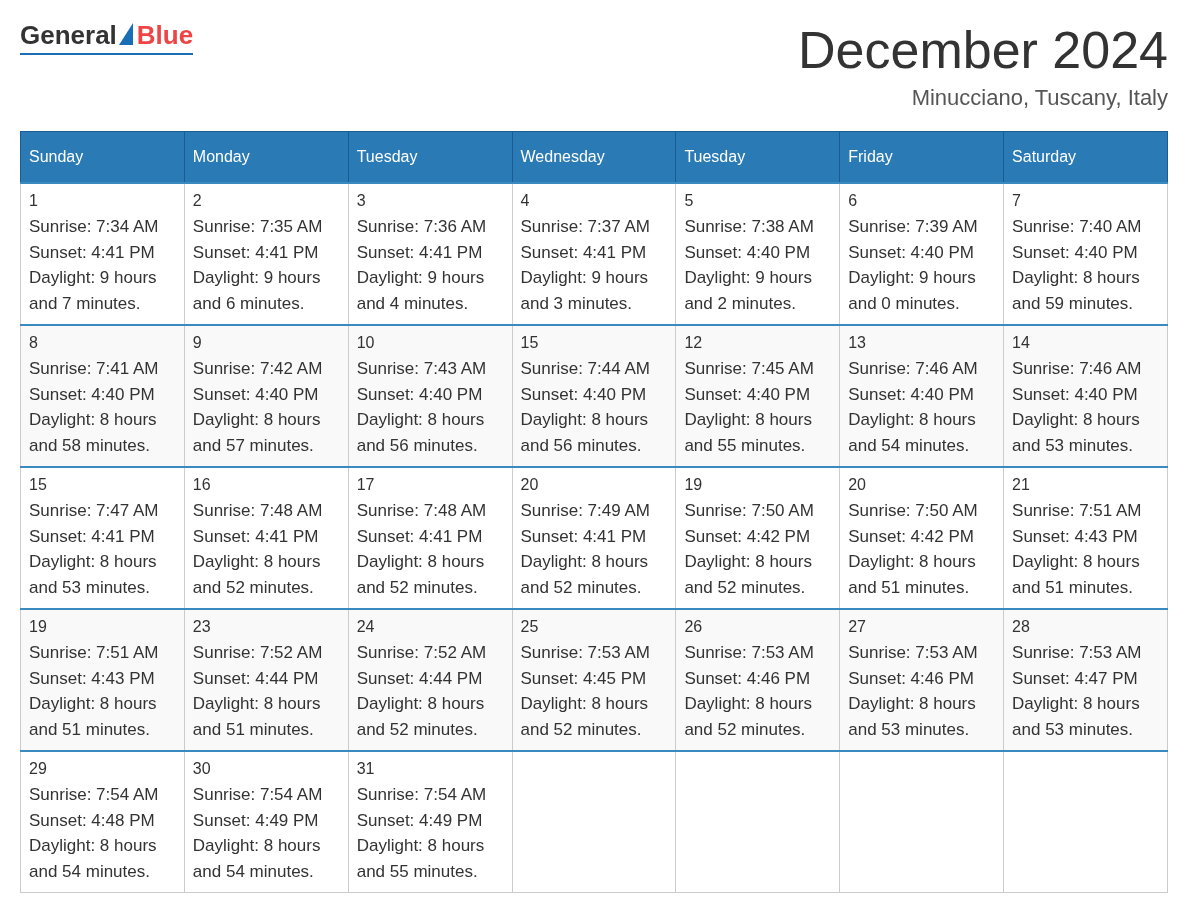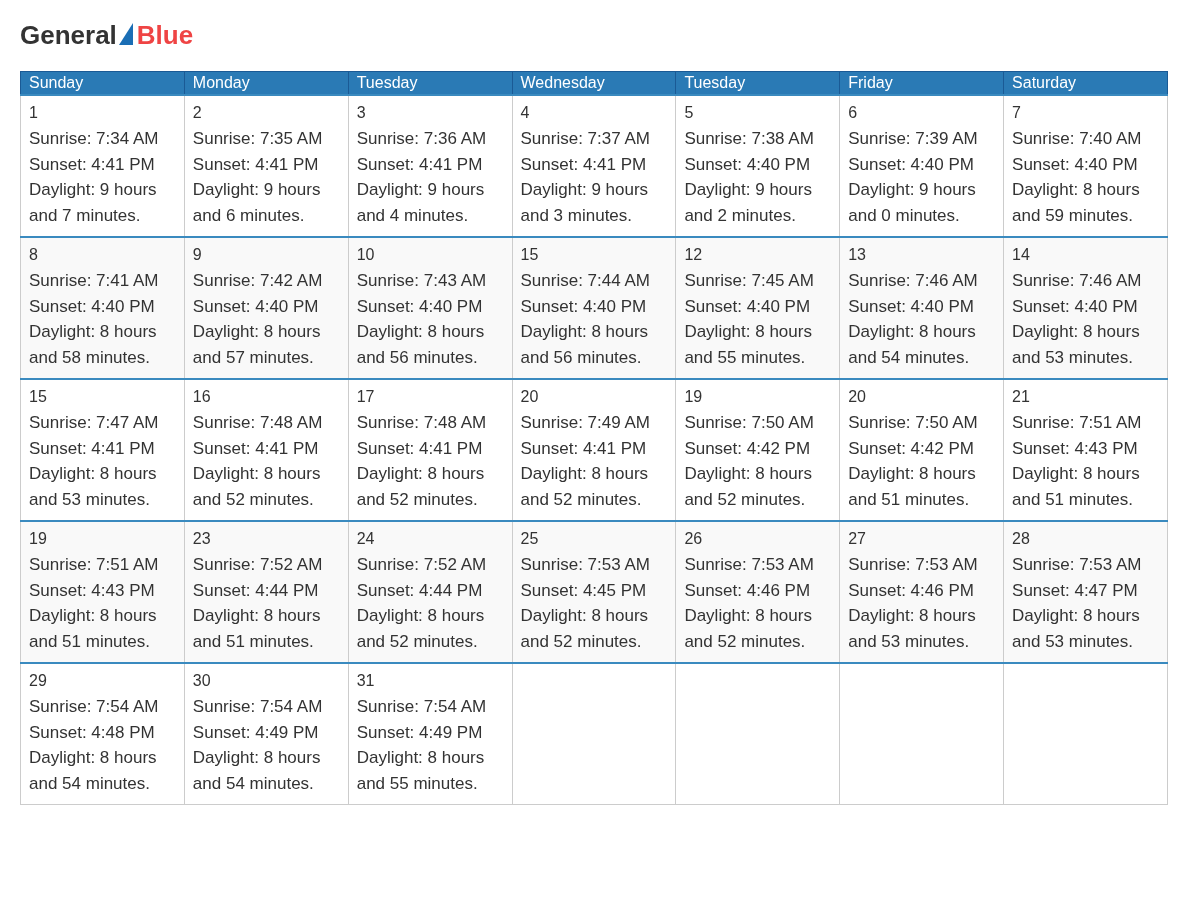--- a/index.html
+++ b/index.html
@@ -11,21 +11,21 @@
       padding: 20px;
     }
     .header {
       display: flex;
       justify-content: space-between;
       align-items: flex-start;
       margin-bottom: 20px;
     }
     .logo {
       display: flex;
-      flex-direction: row;
+      flex-direction: column;
       align-items: flex-start;
     }
     .logo-top {
       display: flex;
       align-items: center;
     }
     .logo-text-general {
       font-size: 26px;
       font-weight: bold;
       color: #333;
@@ -64,21 +64,21 @@
       margin-top: 5px;
     }
     .calendar {
       width: 100%;
       border-collapse: collapse;
       border: 1px solid #aaa;
     }
     .calendar th {
       background: #2a7ab5;
       color: #fff;
-      padding: 2px 8px;
+      padding: 16px 8px;
       font-size: 16px;
       font-weight: normal;
       text-align: left;
       border: 1px solid #1a5a95;
     }
     .calendar td {
       vertical-align: top;
       padding: 8px;
       border: 1px solid #ccc;
       width: calc(100% / 7);
@@ -108,20 +108,24 @@
 <body>
 
 <div class="header">
   <div class="logo">
     <div class="logo-top">
       <span class="logo-text-general">General</span>
       <div class="logo-triangle"></div>
       <span class="logo-text-blue">Blue</span>
     </div>
     <div class="logo-underline"></div>
+  </div>
+  <div class="title-section">
+    <div class="month-title">December 2024</div>
+    <div class="location-title">Minucciano, Tuscany, Italy</div>
   </div>
 </div>
 
 <table class="calendar">
   <thead>
     <tr>
       <th>Sunday</th>
       <th>Monday</th>
       <th>Tuesday</th>
       <th>Wednesday</th>

